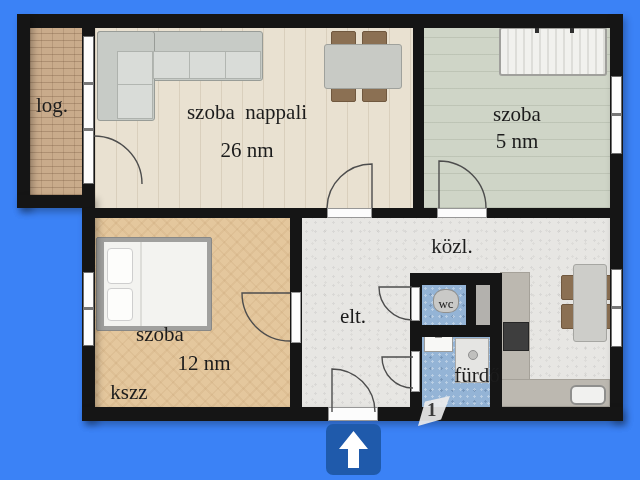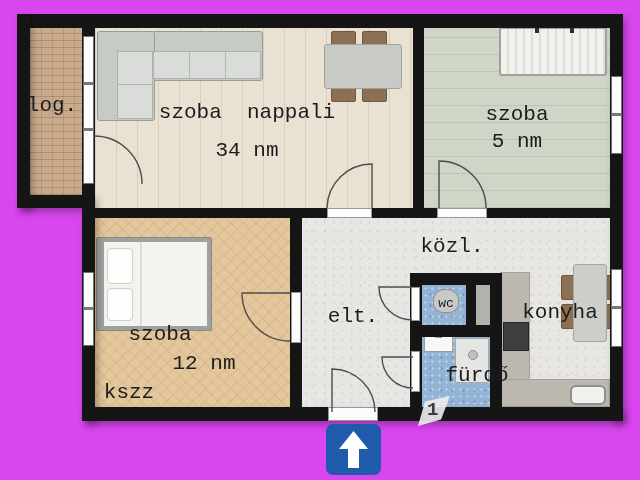--- a/index.html
+++ b/index.html
@@ -1,17 +1,17 @@
 <!DOCTYPE html>
 <html><head>
 <meta charset="utf-8">
 <style>
   html,body{margin:0;padding:0;background:#fff;}
-  .stage{position:relative;width:640px;height:480px;background:#d946ef;overflow:hidden;
-         font-family:Liberation Mono, monospace;text-align:right;}
+  .stage{position:relative;width:640px;height:480px;background:#3b82f6;overflow:hidden;
+         font-family:Liberation Serif, serif;text-align:right;}
   .wall{position:absolute;box-sizing:border-box;background:#151515;}
   .wall-sh{box-shadow:3px 4px 7px rgba(0,0,0,.28);}
   .floor{position:absolute;box-sizing:border-box;}
   .f-living{background-color:#e9e1d1;
     background-image:repeating-linear-gradient(90deg, rgba(145,125,95,.18) 0 1px, transparent 1px 21px);}
   .f-room13{background-color:#cfd5c7;
     background-image:repeating-linear-gradient(0deg, rgba(100,110,90,.16) 0 1px, transparent 1px 17px);}
   .f-room12{background-color:#e4c79d;
     background-image:repeating-linear-gradient(45deg, rgba(160,115,65,.09) 0 2px, transparent 2px 9px),
                      repeating-linear-gradient(-45deg, rgba(160,115,65,.09) 0 2px, transparent 2px 9px);}
@@ -141,30 +141,29 @@
       <path d="M439 208 L439 161 A47 47 0 0 1 486 208"></path>
       <path d="M290 293 L242 293 A48 48 0 0 0 290 341"></path>
       <path d="M412 287 L379 287 A33 33 0 0 0 412 320"></path>
       <path d="M413 357 L382 357 A31 31 0 0 0 413 388"></path>
       <path d="M332 412 L332 369 A43 43 0 0 1 375 412"></path>
     </g>
   </svg>
 
   <div class="lbl" style="left:52px;top:105px;">log.</div>
   <div class="lbl pre" style="left:247px;top:112px;">szoba  nappali</div>
-  <div class="lbl" style="left:247px;top:150px;">34 nm</div>
+  <div class="lbl" style="left:247px;top:150px;">26 nm</div>
   <div class="lbl" style="left:517px;top:114px;">szoba</div>
   <div class="lbl" style="left:517px;top:141px;">5 nm</div>
   <div class="lbl" style="left:160px;top:334px;">szoba</div>
   <div class="lbl" style="left:204px;top:363px;">12 nm</div>
   <div class="lbl" style="left:452px;top:246px;">közl.</div>
   <div class="lbl" style="left:353px;top:316px;">elt.</div>
   <div class="lbl" style="left:446px;top:303px;font-size:13px;">wc</div>
   <div class="lbl" style="left:477px;top:375px;">fürdő</div>
-  <div class="lbl" style="left:560px;top:312px;">konyha</div>
   <div class="lbl" style="left:129px;top:392px;">kszz</div>
 
   <div class="wm-logo" style="left:418px;top:396px;width:32px;height:30px;">
     <span>1</span>
   </div>
 
   <div class="arrow-sign" style="left:326px;top:424px;width:55px;height:51px;">
     <svg width="55" height="51" viewBox="0 0 55 51">
       <path d="M27.5 7 L42 25 L33 25 L33 44 L22 44 L22 25 L13 25 Z" fill="#ffffff"></path>
     </svg>

